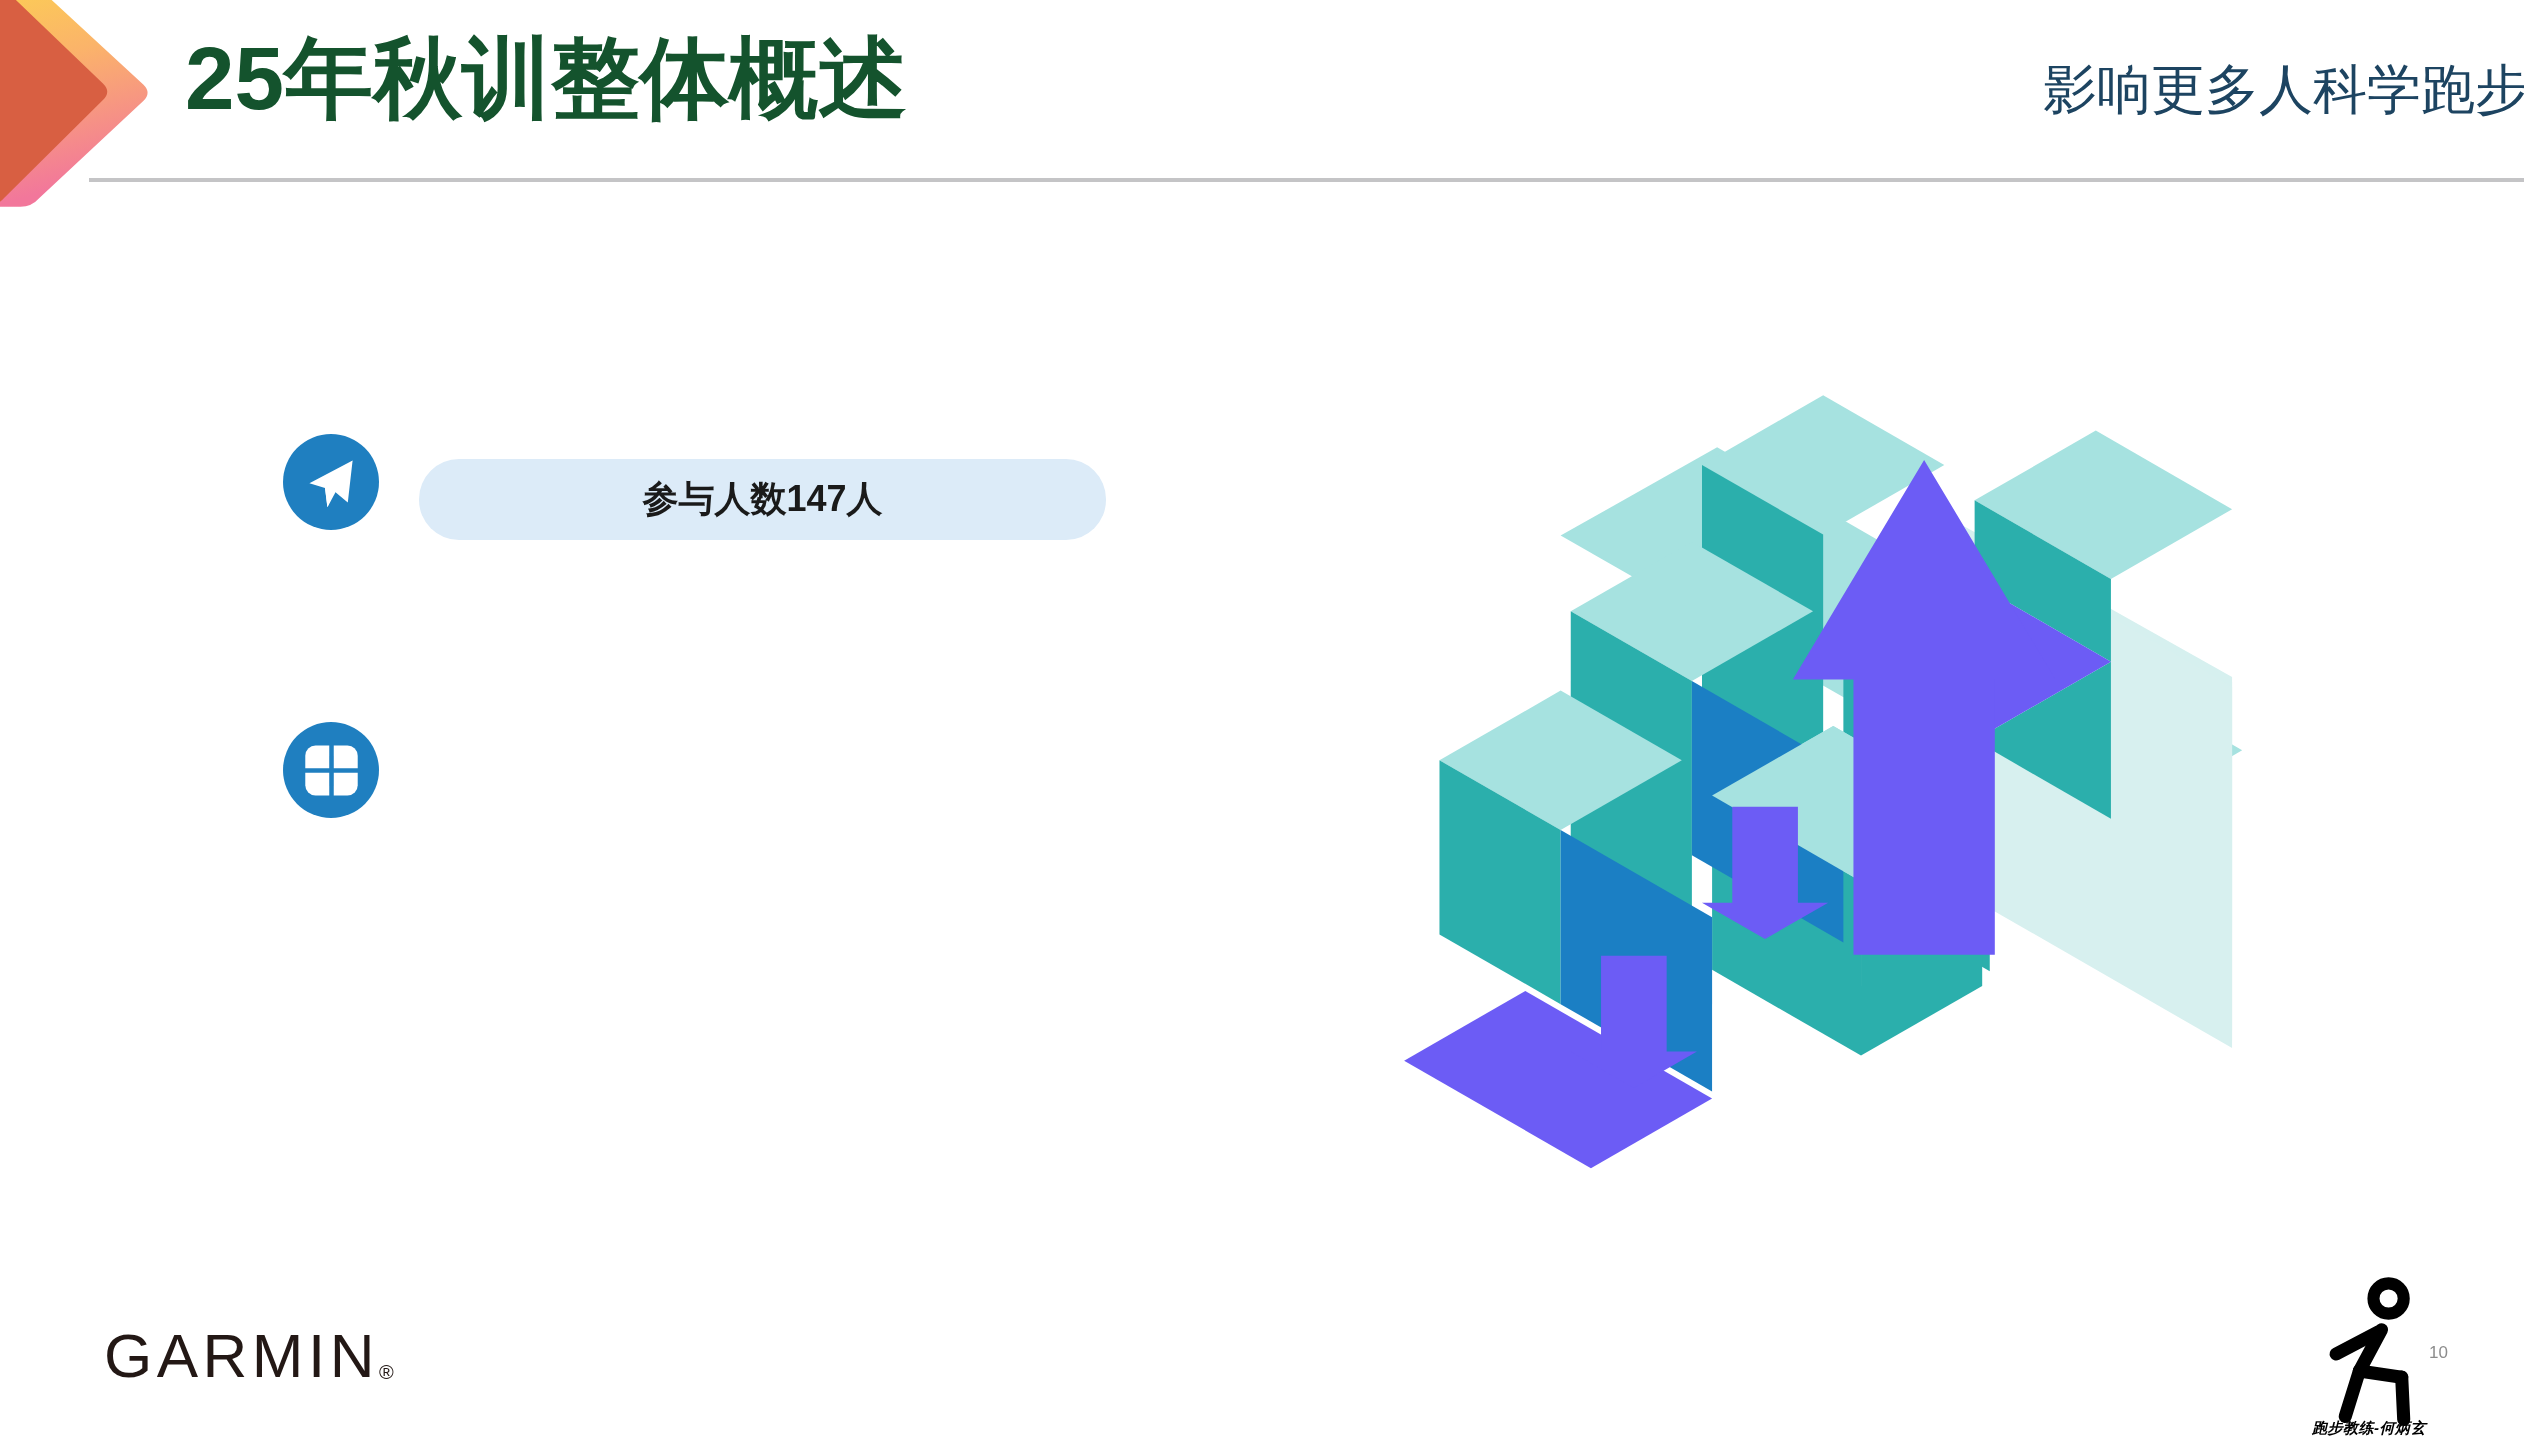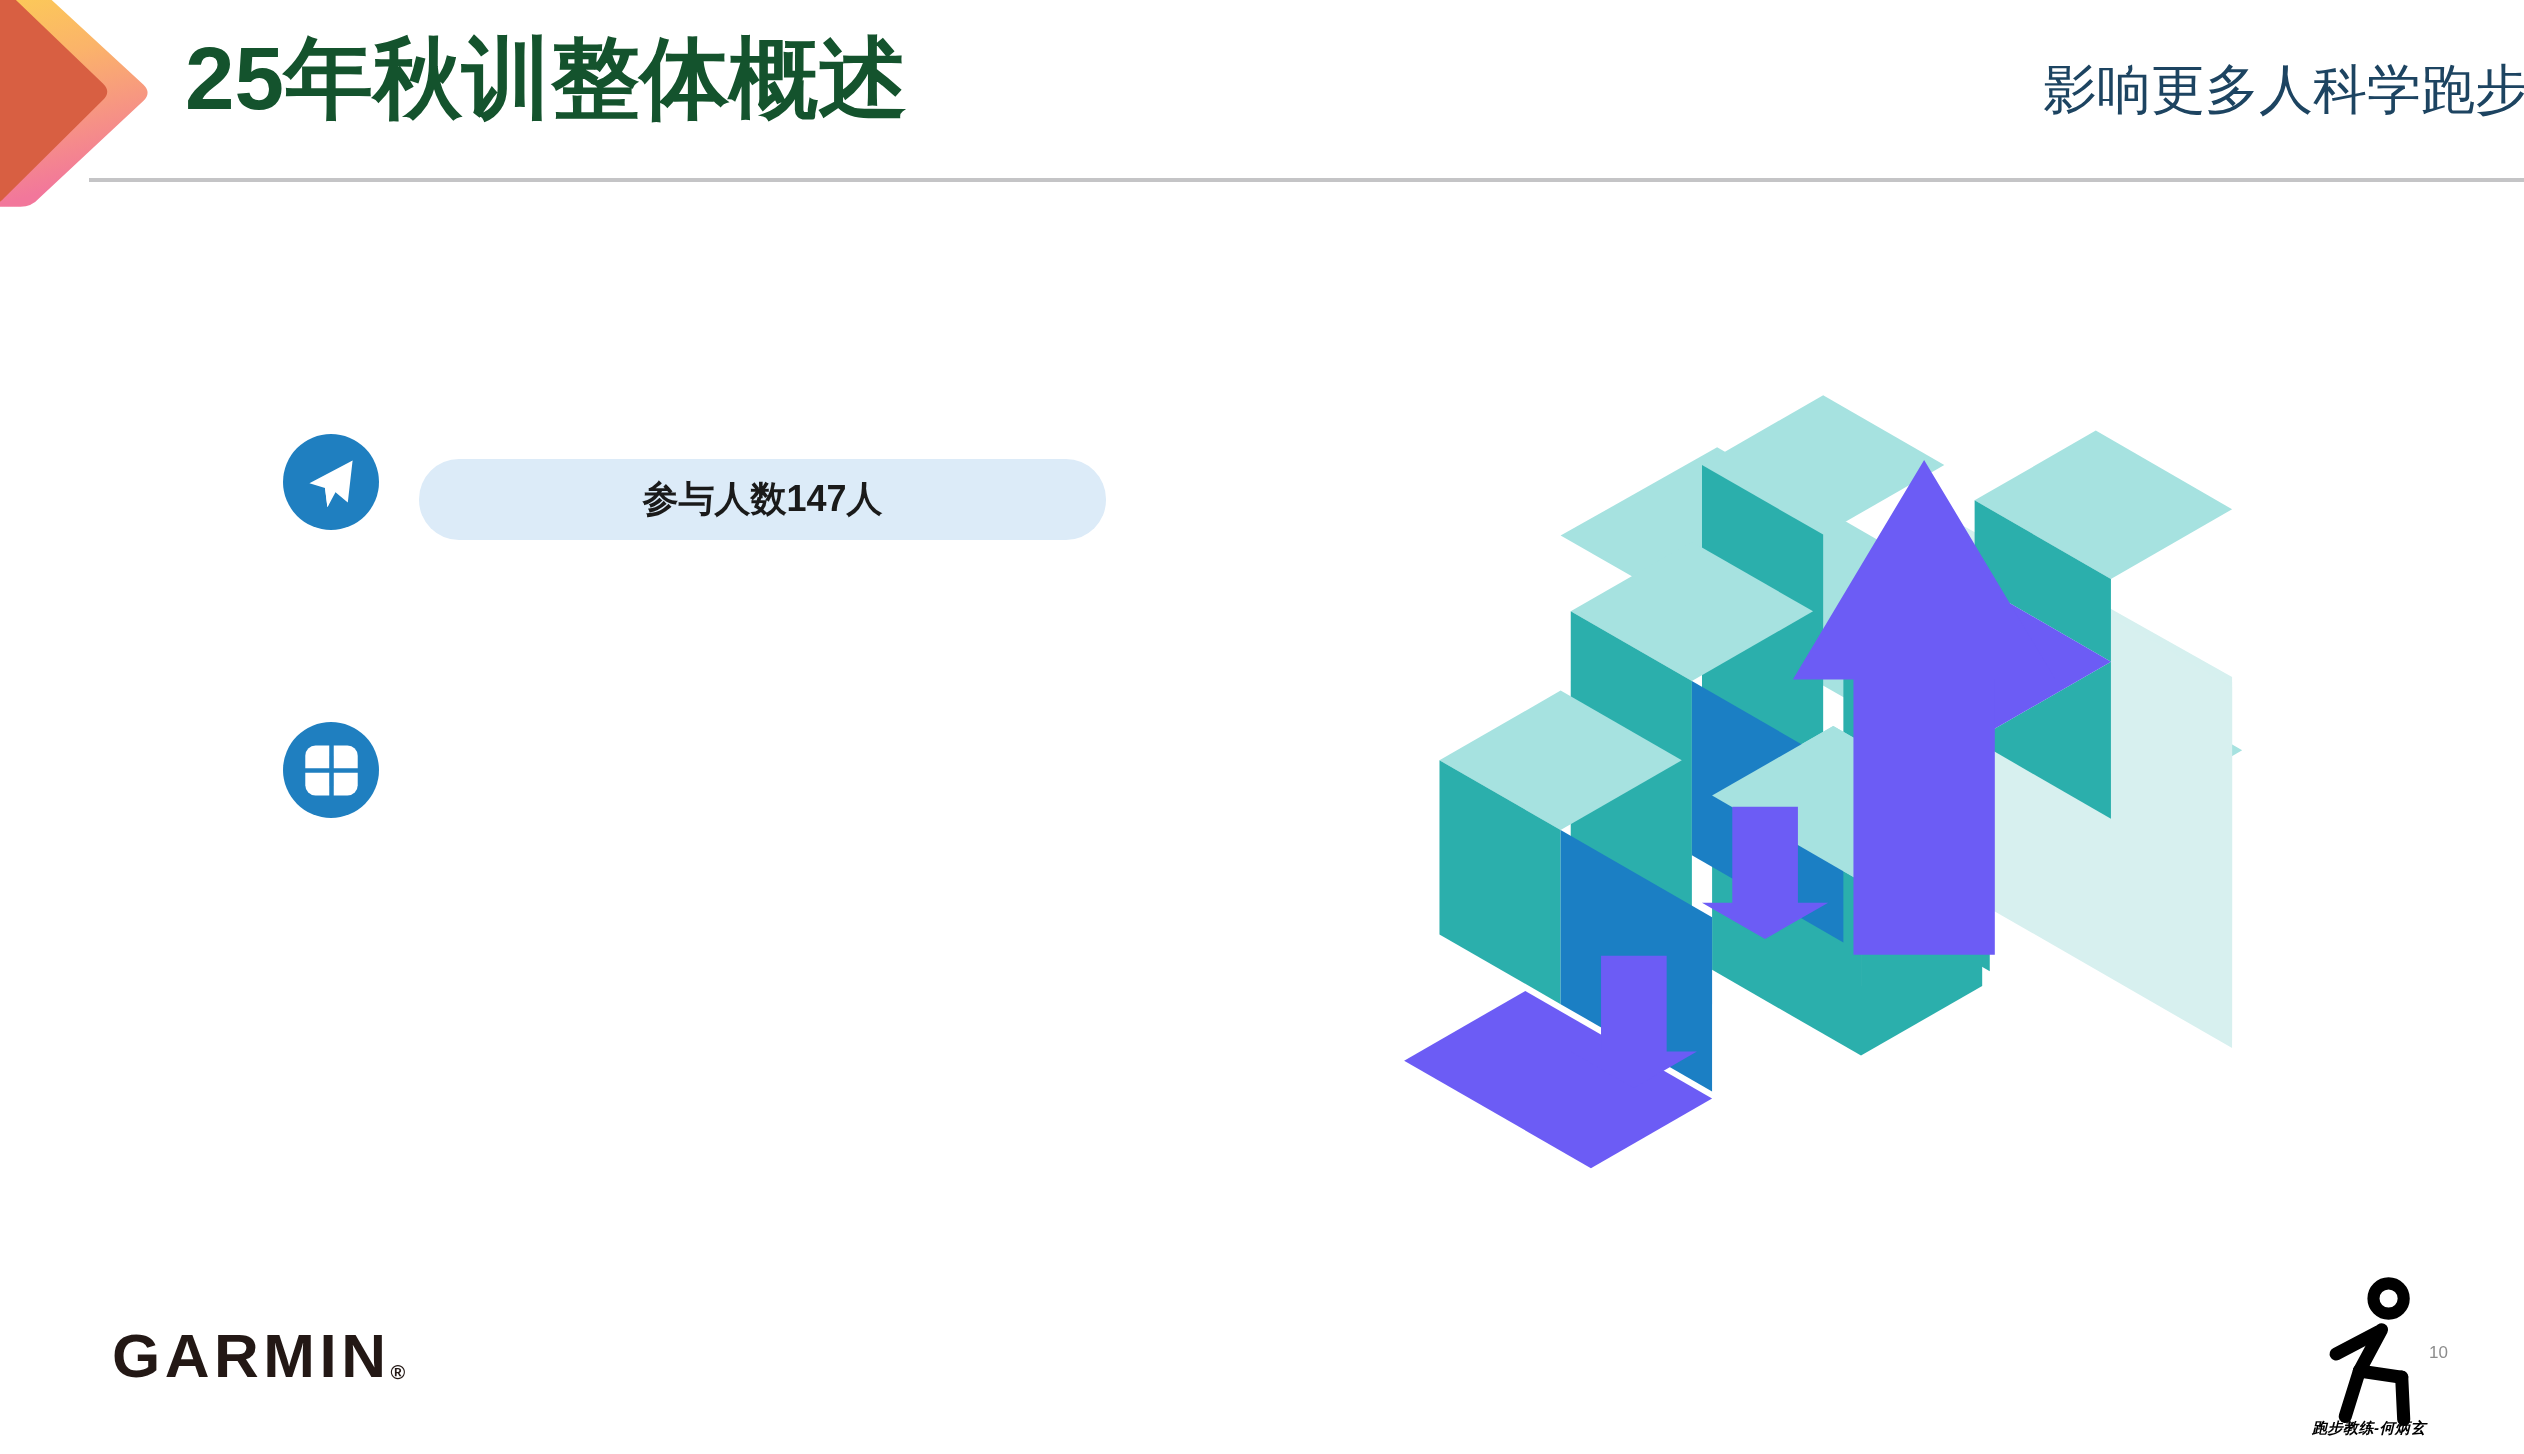--- a/index.html
+++ b/index.html
@@ -108,24 +108,24 @@
     position: absolute;
     left: 1404px;
     top: 263px;
     width: 909px;
     height: 1040px;
   }
 
   
   #garmin-logo {
     position: absolute;
-    left: 112px;
+    left: 104px;
     top: 1320px;
     font-size: 62px;
-    font-weight: 700;
+    font-weight: 400;
     letter-spacing: 4.5px;
     color: #231815;
     font-family: "Liberation Sans", "DejaVu Sans", sans-serif;
     white-space: nowrap;
   }
   #garmin-logo .reg {
     font-size: 20px;
     vertical-align: baseline;
     letter-spacing: 0;
     position: relative;

